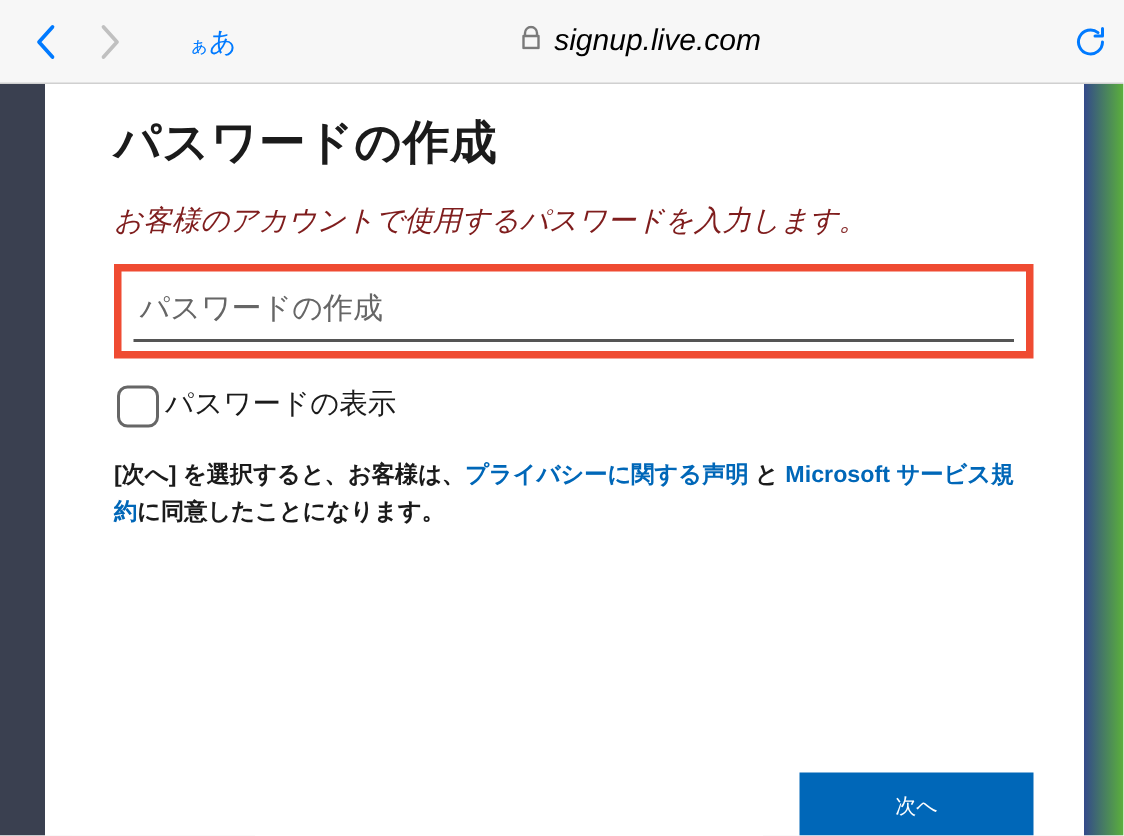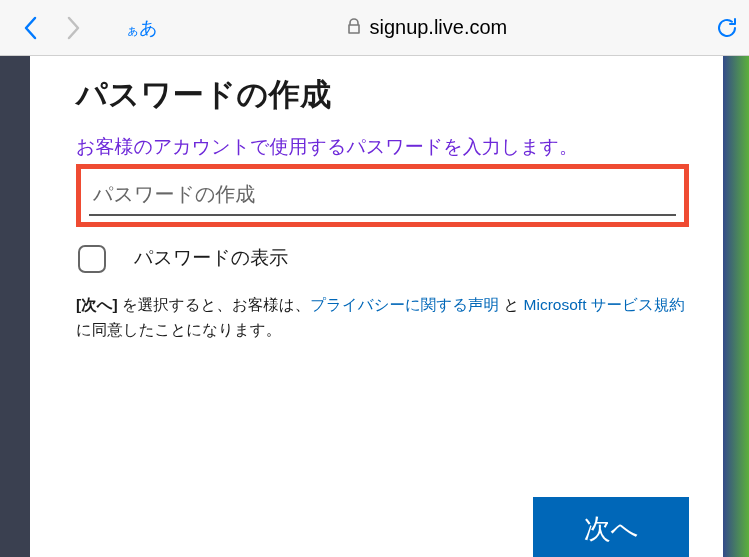--- a/index.html
+++ b/index.html
@@ -38,20 +38,21 @@
     }
     .aa-small { font-size: 13px; }
     .url-bar {
       flex: 1;
       display: flex;
       align-items: center;
       justify-content: center;
       font-size: 20px;
       color: #000;
       gap: 8px;
+      font-style: italic;
     }
     .lock-icon {
       font-size: 16px;
       color: #7a7a7a;
     }
     .refresh-icon {
       width: 44px;
       display: flex;
       align-items: center;
       justify-content: center;
@@ -74,43 +75,44 @@
     }
     .title {
       font-size: 31px;
       font-weight: 600;
       color: #1b1b1b;
       letter-spacing: 0.5px;
       margin-bottom: 18px;
     }
     .subtitle {
       font-size: 19px;
-      color: #6d28d9;
-      margin-bottom: 4px;
+      color: #7f1d1d;
+      margin-bottom: 16px;
+      font-style: italic;
     }
     .input-highlight-box {
       border: 5px solid #ef4b32;
       padding: 4px 8px 6px 8px;
       margin-bottom: 16px;
     }
     .password-input {
       width: 100%;
       border: none;
       border-bottom: 2px solid #555;
       padding: 10px 4px 8px 4px;
       font-size: 20px;
       color: #555;
       outline: none;
       background: transparent;
     }
     .password-input::placeholder { color: #666; }
     .checkbox-row {
       display: flex;
       align-items: flex-start;
-      gap: 28px;
+      gap: 4px;
       margin-bottom: 16px;
       padding: 0 2px;
     }
     .checkbox {
       width: 28px;
       height: 28px;
       border: 2px solid #666;
       border-radius: 7px;
       flex-shrink: 0;
       margin-top: 2px;
@@ -118,29 +120,30 @@
     .checkbox-label {
       font-size: 19px;
       color: #1b1b1b;
       line-height: 1.55;
     }
     .legal-text {
       font-size: 15.5px;
       color: #1b1b1b;
       line-height: 1.6;
       margin-top: 20px;
+      font-weight: bold;
     }
     .legal-text .link { color: #0067b8; }
     .next-button {
       position: absolute;
       right: 28px;
       bottom: 0;
       background: #0067b8;
       color: #fff;
-      font-size: 27px;
+      font-size: 14px;
       padding: 14px 48px 10px 48px;
       border: none;
       min-width: 156px;
       text-align: center;
     }
   </style>
 </head>
 <body>
 
 <div class="browser-bar">

